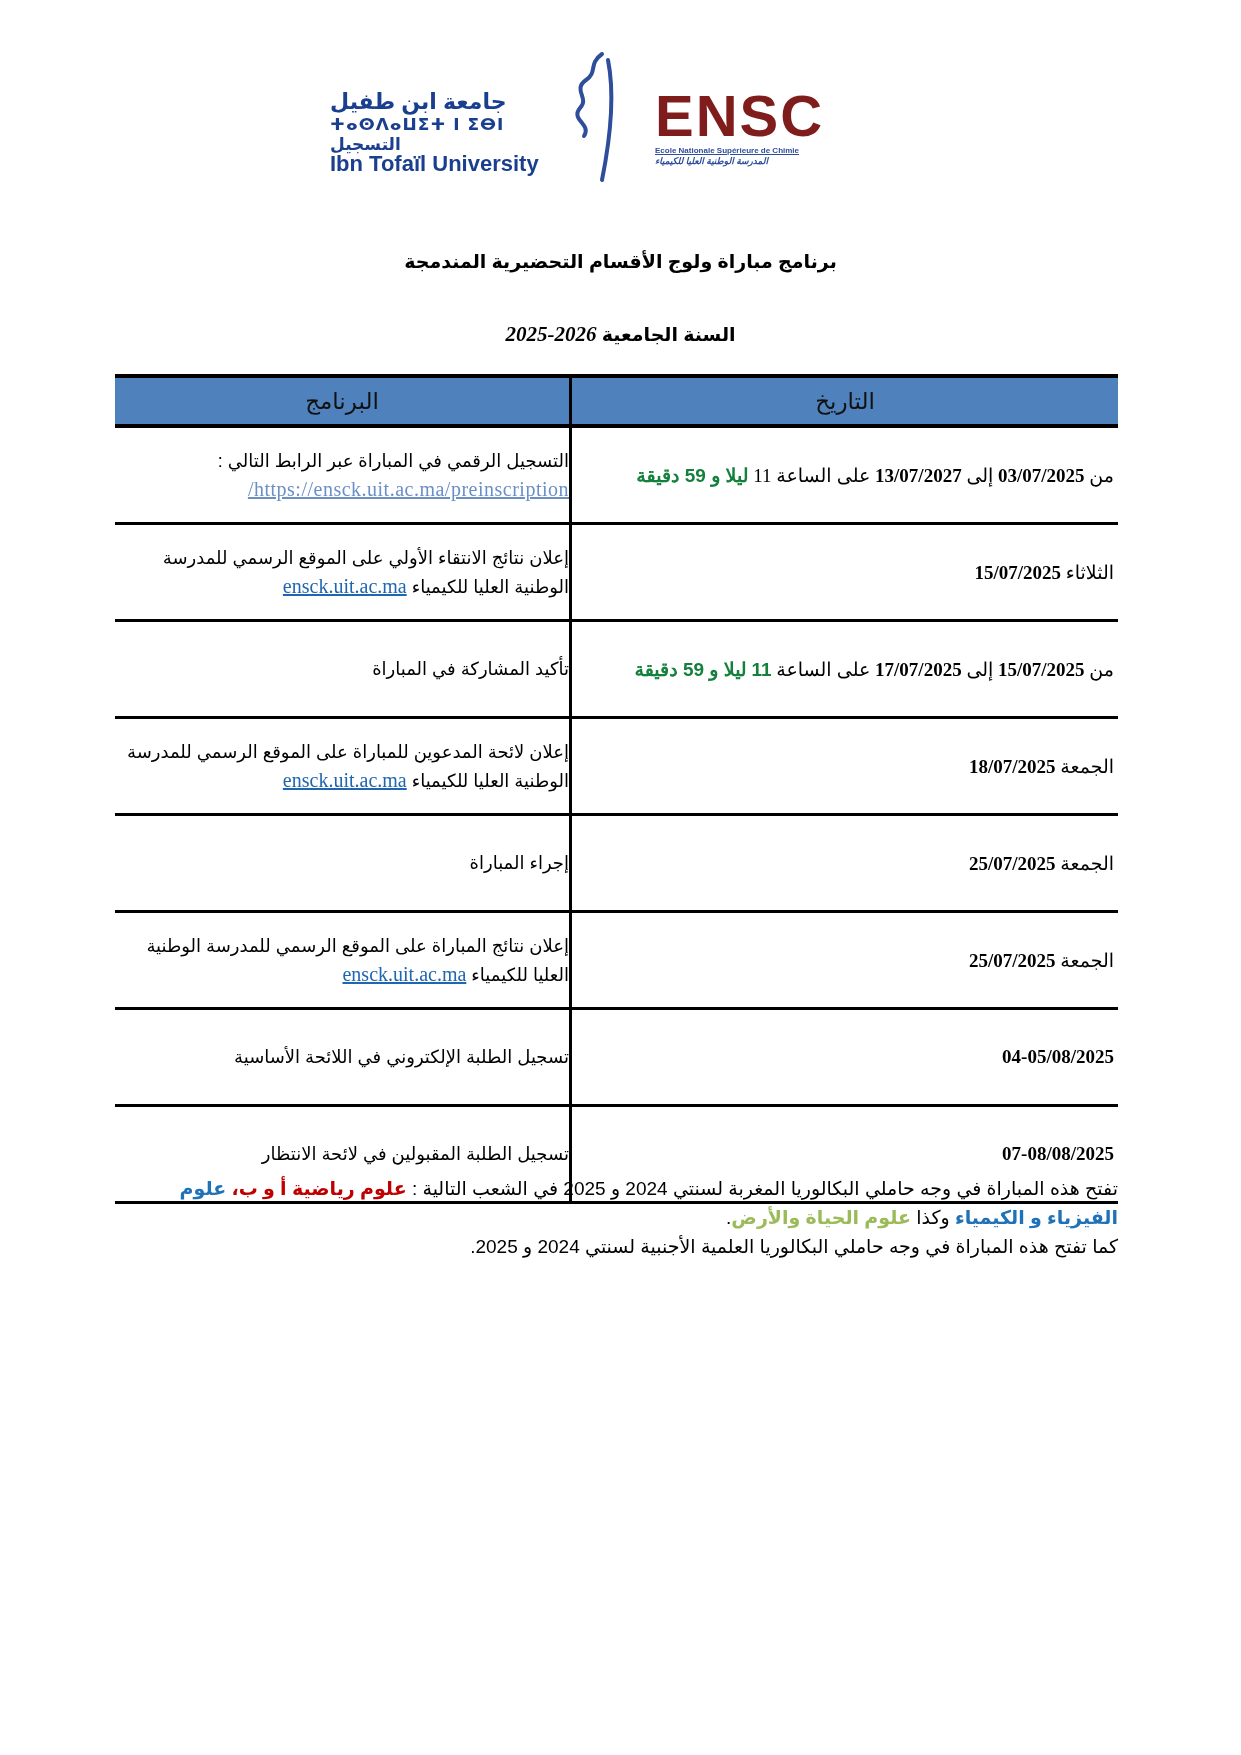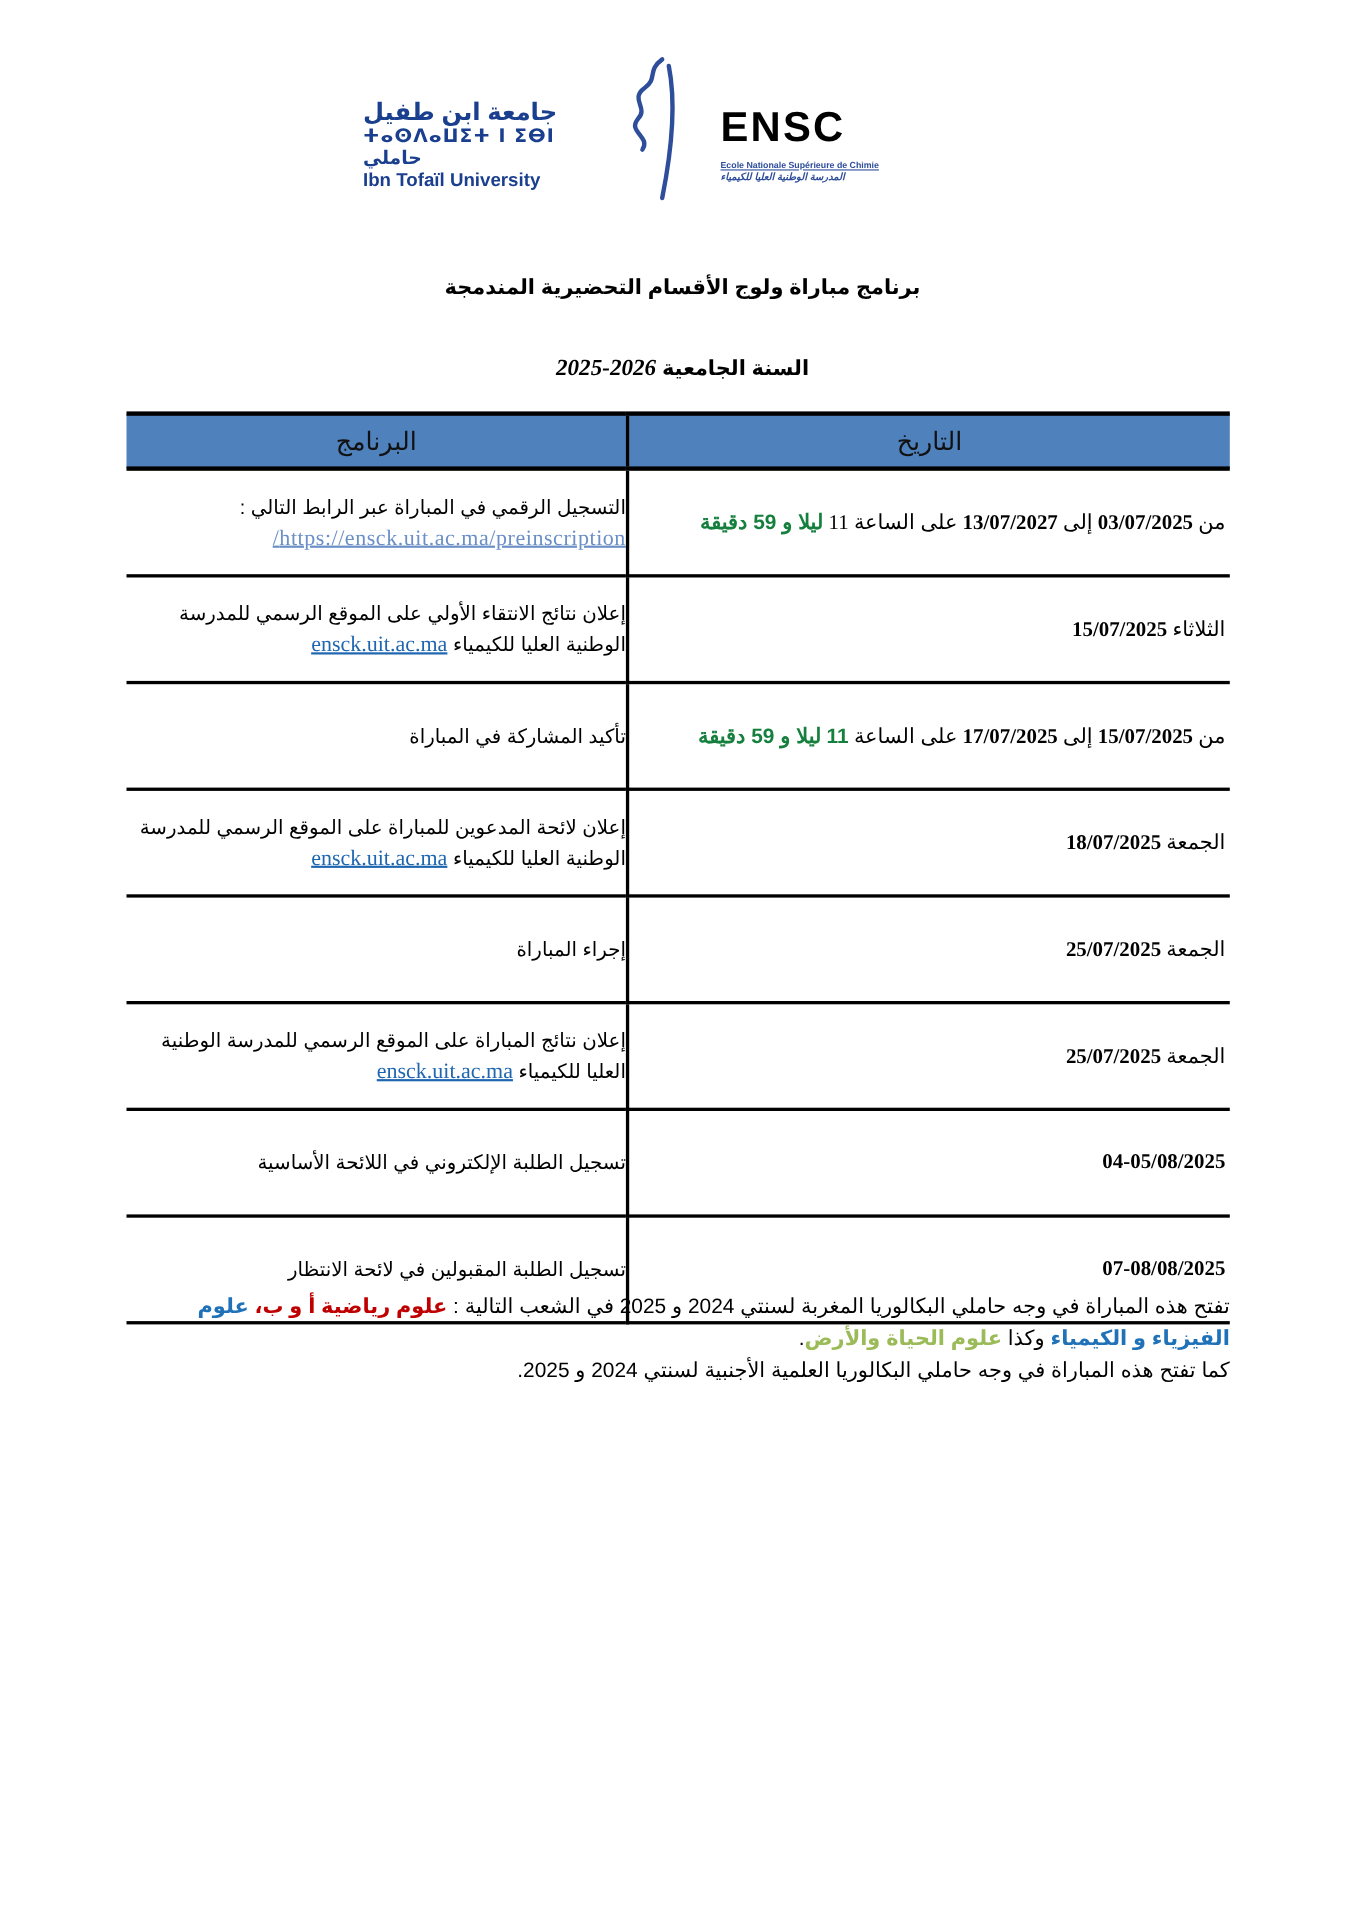--- a/index.html
+++ b/index.html
@@ -2,24 +2,24 @@
 <html><head>
 <meta charset="utf-8">
 <style>
   html, body { margin: 0; padding: 0; background: #ffffff; }
   body { width: 1241px; height: 1755px; position: relative; overflow: hidden;
          font-family: "Liberation Sans", "DejaVu Sans", sans-serif; color: #000; }
   .logo-area { position: absolute; left: 330px; top: 50px; width: 540px; height: 135px; }
   .uit-block { position: absolute; left: 0; top: 40px; width: 230px; text-align: right; color: #1b3f8f; }
   .uit-ar { font-size: 22px; font-weight: bold; line-height: 24px; direction: rtl; text-align: left; }
   .uit-tif { font-family: "DejaVu Sans", sans-serif; font-size: 17px; font-weight: bold; line-height: 20px; letter-spacing: 1px; text-align: left; }
-  .uit-en { font-size: 17px; font-weight: bold; line-height: 20px; text-align: left; }
+  .uit-en { font-size: 22px; font-weight: bold; line-height: 20px; text-align: left; }
   .swirl { position: absolute; left: 238px; top: 0; width: 60px; height: 135px; }
   .ensc-block { position: absolute; left: 325px; top: 38px; width: 230px; }
-  .ensc-word { font-size: 38px; font-weight: bold; color: #000000; line-height: 56px; letter-spacing: 2px; }
+  .ensc-word { font-size: 58px; font-weight: bold; color: #7f1d1d; line-height: 56px; letter-spacing: 2px; }
   .ensc-sub-fr { font-size: 8px; font-weight: bold; color: #2e4d9b; line-height: 10px; margin-top: 2px; text-decoration: underline; }
   .ensc-sub-ar { font-size: 9px; font-weight: bold; color: #2e4d9b; line-height: 11px; direction: rtl; text-align: left; font-style: italic; }
 
   .title { position: absolute; left: 0; width: 1241px; text-align: center; direction: rtl; font-weight: bold; font-size: 19px; }
   .title.t1 { top: 250px; }
   .title.t2 { top: 322px; }
 
   .sched { position: absolute; left: 115px; top: 374px; width: 1003px; border-collapse: collapse; direction: rtl; }
   .sched th { background: #4f81bd; height: 44px; font-weight: normal; font-size: 23px; color: #111;
               border-top: 4px solid #000; border-bottom: 4px solid #000; }
@@ -40,21 +40,21 @@
   .blue { color: #1f72b8; font-weight: bold; }
   .green { color: #9bbb59; font-weight: bold; }
   .email { color: #e01b1b; font-family: "Liberation Serif", serif; font-size: 20px; }
 </style>
 </head>
 <body>
 
 <div class="logo-area">
   <div class="uit-block">
     <div class="uit-ar">جامعة ابن طفيل</div>
-    <div class="uit-tif">ⵜⴰⵙⴷⴰⵡⵉⵜ ⵏ ⵉⴱⵏ حاملي</div>
+    <div class="uit-tif">ⵜⴰⵙⴷⴰⵡⵉⵜ ⵏ ⵉⴱⵏ التسجيل</div>
     <div class="uit-en">Ibn Tofaïl University</div>
   </div>
   <svg class="swirl" viewBox="0 0 60 135">
     <path d="M34 4 C20 14, 30 22, 18 30 C4 40, 22 48, 12 58 C2 70, 24 74, 16 86" fill="none" stroke="#2e4d9b" stroke-width="4" stroke-linecap="round"></path>
     <path d="M40 10 C46 40, 44 80, 34 130" fill="none" stroke="#2e4d9b" stroke-width="4" stroke-linecap="round"></path>
   </svg>
   <div class="ensc-block">
     <div class="ensc-word">ENSC</div>
     <div class="ensc-sub-fr">Ecole Nationale Supérieure de Chimie</div>
     <div class="ensc-sub-ar">المدرسة الوطنية العليا للكيمياء</div>

